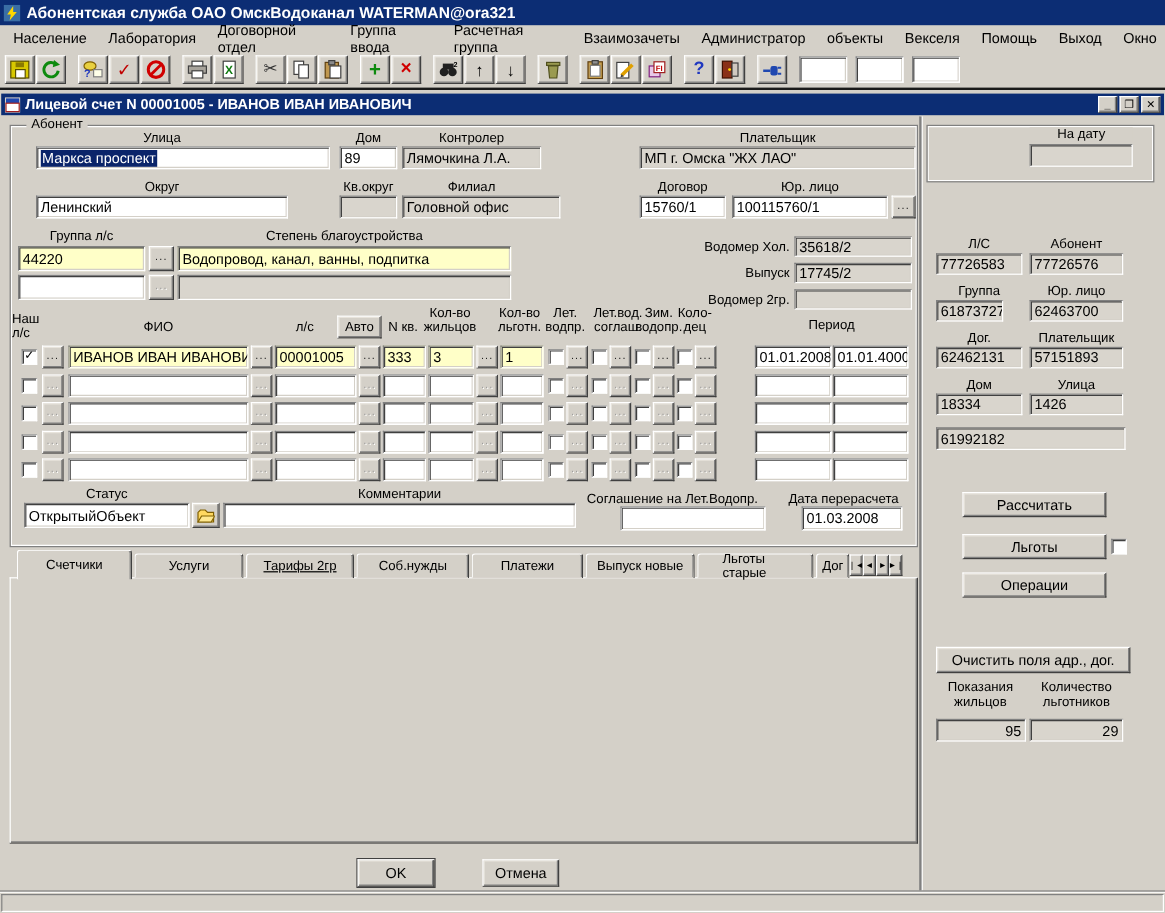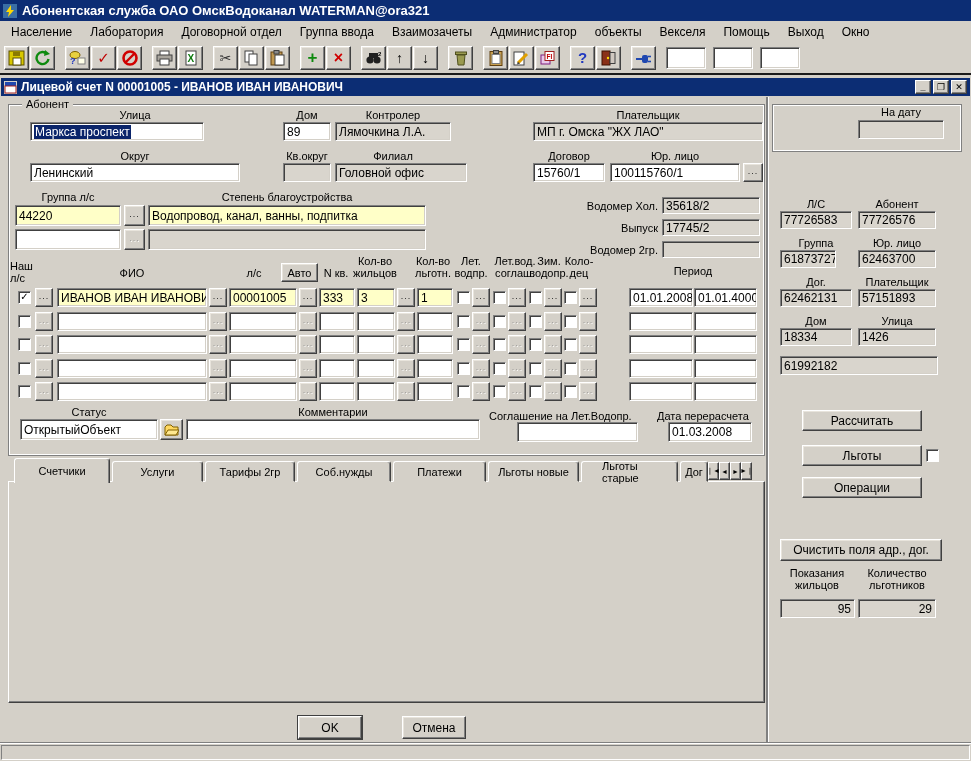--- a/index.html
+++ b/index.html
@@ -63,20 +63,21 @@
         </svg>
       </span>
     <span>Абонентская служба ОАО ОмскВодоканал WATERMAN@ora321</span>
   </div>
 
   <div class="menubar">
     <span class="menu-item">Население</span>
     <span class="menu-item">Лаборатория</span>
     <span class="menu-item">Договорной отдел</span>
     <span class="menu-item">Группа ввода</span>
+    <span class="menu-item">Расчетная группа</span>
     <span class="menu-item">Взаимозачеты</span>
     <span class="menu-item">Администратор</span>
     <span class="menu-item">объекты</span>
     <span class="menu-item">Векселя</span>
     <span class="menu-item">Помощь</span>
     <span class="menu-item">Выход</span>
     <span class="menu-item">Окно</span>
   </div>
 
   <div class="toolbar">
@@ -218,21 +219,21 @@
       <span class="wbtn">_</span>
       <span class="wbtn">❐</span>
       <span class="wbtn">✕</span>
     </span>
   </div>
 
   <div class="grp" style="left:8px;top:104px;width:757px;height:352px;"></div>
   <div class="grp-label" style="left:22px;top:98px;">Абонент</div>
 
   <div class="lbl" style="left:30px;top:109px;width:210px;">Улица</div>
-  <div class="fld" style="left:30px;top:122px;width:174px;">
+  <div class="fld" style="left:30px;top:122px;width:245px;">
       <span class="sel">Маркса проспект</span>
     </div>
   <div class="lbl" style="left:283px;top:109px;width:48px;">Дом</div>
   <div class="fld" style="left:283px;top:122px;width:48px;">89</div>
   <div class="lbl" style="left:335px;top:109px;width:116px;">Контролер</div>
   <div class="fld gray" style="left:335px;top:122px;width:116px;">Лямочкина Л.А.</div>
   <div class="lbl" style="left:533px;top:109px;width:230px;">Плательщик</div>
   <div class="fld gray" style="left:533px;top:122px;width:230px;">МП г. Омска "ЖХ ЛАО"</div>
 
   <div class="lbl" style="left:30px;top:150px;width:210px;">Округ</div>
@@ -390,24 +391,24 @@
   <div class="lbl" style="left:186px;top:406px;width:294px;">Комментарии</div>
   <div class="fld" style="left:186px;top:419px;width:294px;height:21px;"></div>
   <div class="lbl left" style="left:489px;top:410px;width:165px;">Соглашение на Лет.Водопр.</div>
   <div class="fld" style="left:517px;top:422px;width:121px;height:20px;"></div>
   <div class="lbl left" style="left:657px;top:410px;width:105px;">Дата перерасчета</div>
   <div class="fld" style="left:668px;top:422px;width:84px;height:20px;">01.03.2008</div>
 
   <div class="panelbody"></div>
   <div class="tab active" style="left:14px;width:96px;">Счетчики</div>
   <div class="tab" style="left:112px;width:91px;">Услуги</div>
-  <div class="tab" style="left:205px;width:90px;">Тарифы 2гр</div>
+  <div class="tab" style="left:205px;width:90px;text-decoration:underline;">Тарифы 2гр</div>
   <div class="tab" style="left:297px;width:94px;">Соб.нужды</div>
   <div class="tab" style="left:393px;width:93px;">Платежи</div>
-  <div class="tab" style="left:488px;width:91px;">Льготы новые</div>
+  <div class="tab" style="left:488px;width:91px;">Выпуск новые</div>
   <div class="tab" style="left:581px;width:97px;padding-left:20px;">Льготы старые</div>
   <div class="tab" style="left:680px;width:28px;">Дог</div>
   <div class="navbtn" style="left:708px;">❘◄</div>
   <div class="navbtn" style="left:719px;">◄</div>
   <div class="navbtn" style="left:730px;">►</div>
   <div class="navbtn" style="left:741px;">►❘</div>
 
   <div class="lbl" style="left:28px;top:501px;width:40px;">Ид.</div>
   <div class="lbl" style="left:66px;top:501px;width:52px;">Главный</div>
   <div class="lbl" style="left:143px;top:501px;width:95px;">Услуга</div>

